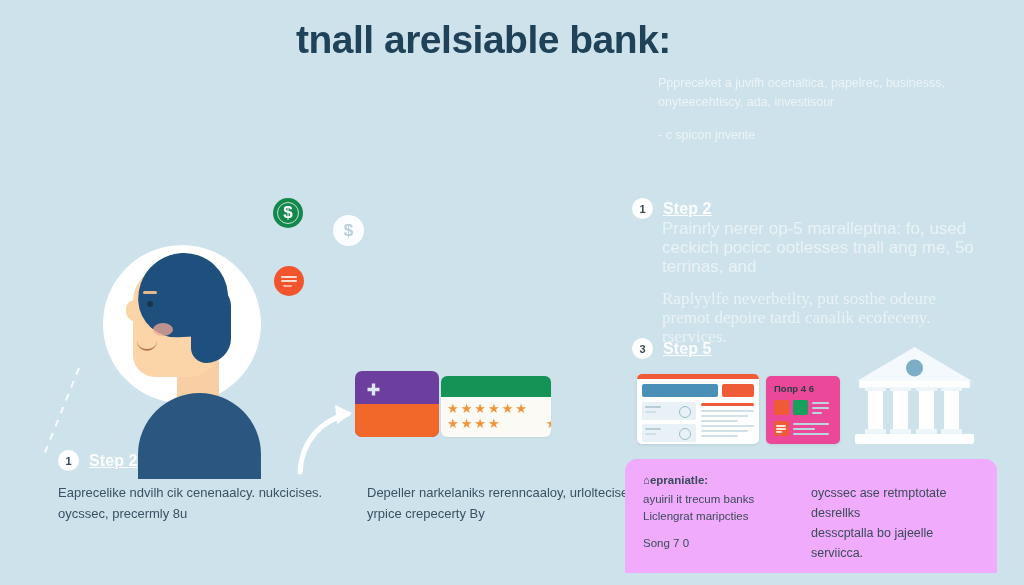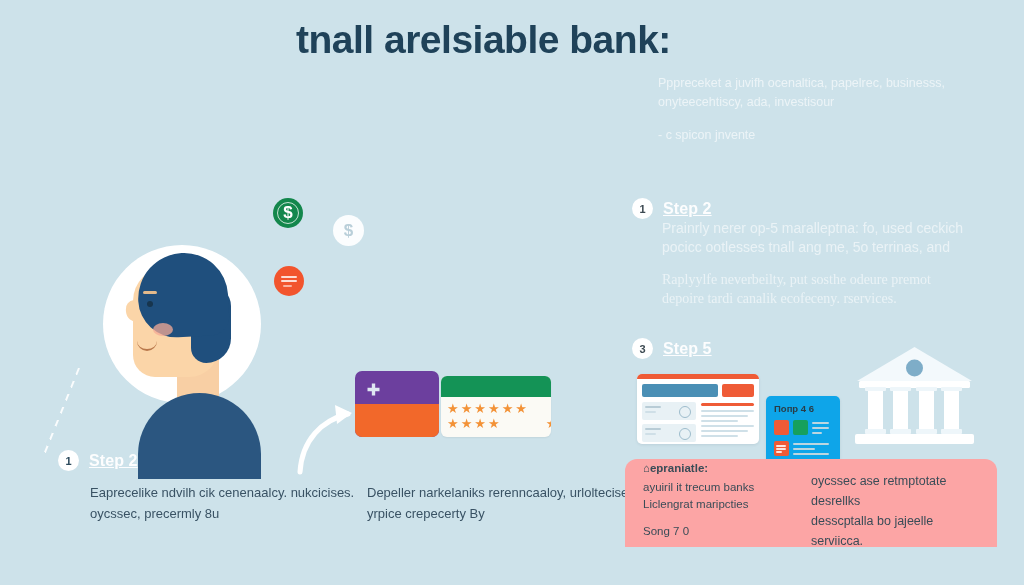--- a/index.html
+++ b/index.html
@@ -151,21 +151,21 @@
   .step-title{
     font-size:16px;font-weight:700;color:#ffffff;opacity:.96;
     letter-spacing:.1px;
     text-decoration:underline;
   }
   .step-badge.dark{color:#2c4a5c;}
 
   #step2-right{left:632px;top:198px;}
   #step2-right-body{
     position:absolute;left:662px;top:219px;width:312px;
-    color:#ffffff;opacity:.58;font-size:14px;line-height:19px;
+    color:#ffffff;opacity:.58;font-size:17px;line-height:19px;
     filter:blur(.4px);
   }
   #step2-right-body .p2{margin-top:13px;font-family:Liberation Serif, serif;}
 
   #step5-right{left:632px;top:338px;}
 
   
   .browser{
     position:absolute;left:637px;top:374px;width:122px;height:70px;
     background:#ffffff;border-radius:5px;overflow:hidden;
@@ -185,22 +185,22 @@
   .browser .tile .tl{position:absolute;left:3px;top:4px;width:16px;height:2px;background:#b8ccd6;border-radius:1px;}
   .browser .tile .tl2{position:absolute;left:3px;top:9px;width:11px;height:2px;background:#cfdfe7;border-radius:1px;}
   .browser .tile .circ{position:absolute;right:5px;top:4px;width:10px;height:10px;border:1.5px solid #9dbccc;border-radius:50%;}
   .browser .lineo{height:3px;background:#ef5b36;border-radius:2px;margin-bottom:4px;}
   .browser .line{height:2px;background:#cfe0e8;border-radius:2px;margin-bottom:3px;}
   .browser .line.sh{width:70%;}
   .browser .line.md{width:88%;}
 
   
   .minicard{
-    position:absolute;left:766px;top:396px;width:74px;height:68px;
-    background:#0ea5e9;border-radius:5px;padding:7px 11px 0 8px;
+    position:absolute;left:766px;top:376px;width:74px;height:68px;
+    background:#ec4899;border-radius:5px;padding:7px 11px 0 8px;
     box-sizing:border-box;
     box-shadow:0 1px 3px rgba(30,60,80,.10);
   }
   .minicard .mc-title{font-size:9.5px;font-weight:700;color:#2a3c46;margin-bottom:6px;}
   .minicard .mc-row{display:flex;gap:4px;align-items:flex-start;margin-bottom:4px;}
   .mc-sq{width:15px;height:15px;border-radius:2px;}
   .mc-sq.orange{background:#ef5b36;}
   .mc-sq.green{background:#16a05c;}
   .mc-sq.orange2{background:#ef5b36;position:relative;}
   .mc-sq.orange2 .l{position:absolute;left:2px;background:rgba(255,255,255,.85);height:1.5px;border-radius:1px;}
@@ -210,33 +210,32 @@
 
   
   .bank{position:absolute;left:852px;top:343px;width:125px;height:105px;}
 
   
   #step2-left{left:58px;top:450px;}
   #step2-left-body{
     position:absolute;left:58px;top:482px;width:280px;
     color:#395264;font-size:13px;line-height:21px;
     filter:blur(.35px);
-    margin-left:32px;
   }
   #mid-body{
     position:absolute;left:367px;top:482px;width:270px;
     color:#395264;font-size:13px;line-height:21px;
     filter:blur(.35px);
   }
 
   
   .bottom-panel{
-    position:absolute;left:625px;top:459px;width:372px;height:88px;
-    background:#fca5a5;border-radius:12px 12px 0 0;
-    padding:1px 18px;box-sizing:border-box;
+    position:absolute;left:625px;top:459px;width:372px;height:114px;
+    background:#f0abfc;border-radius:12px 12px 0 0;
+    padding:13px 18px;box-sizing:border-box;
     display:flex;gap:18px;
   }
   .bp-col-a{width:150px;color:#3a4c57;font-size:11.5px;line-height:17px;filter:blur(.3px);}
   .bp-col-a .bp-head{font-weight:700;margin-bottom:2px;}
   .bp-col-a .bp-tag{margin-top:10px;}
   .bp-col-b{flex:1;color:#3a4c57;font-size:12.5px;line-height:20px;filter:blur(.3px);padding-top:11px;}
 </style>
 </head>
 <body>
 

